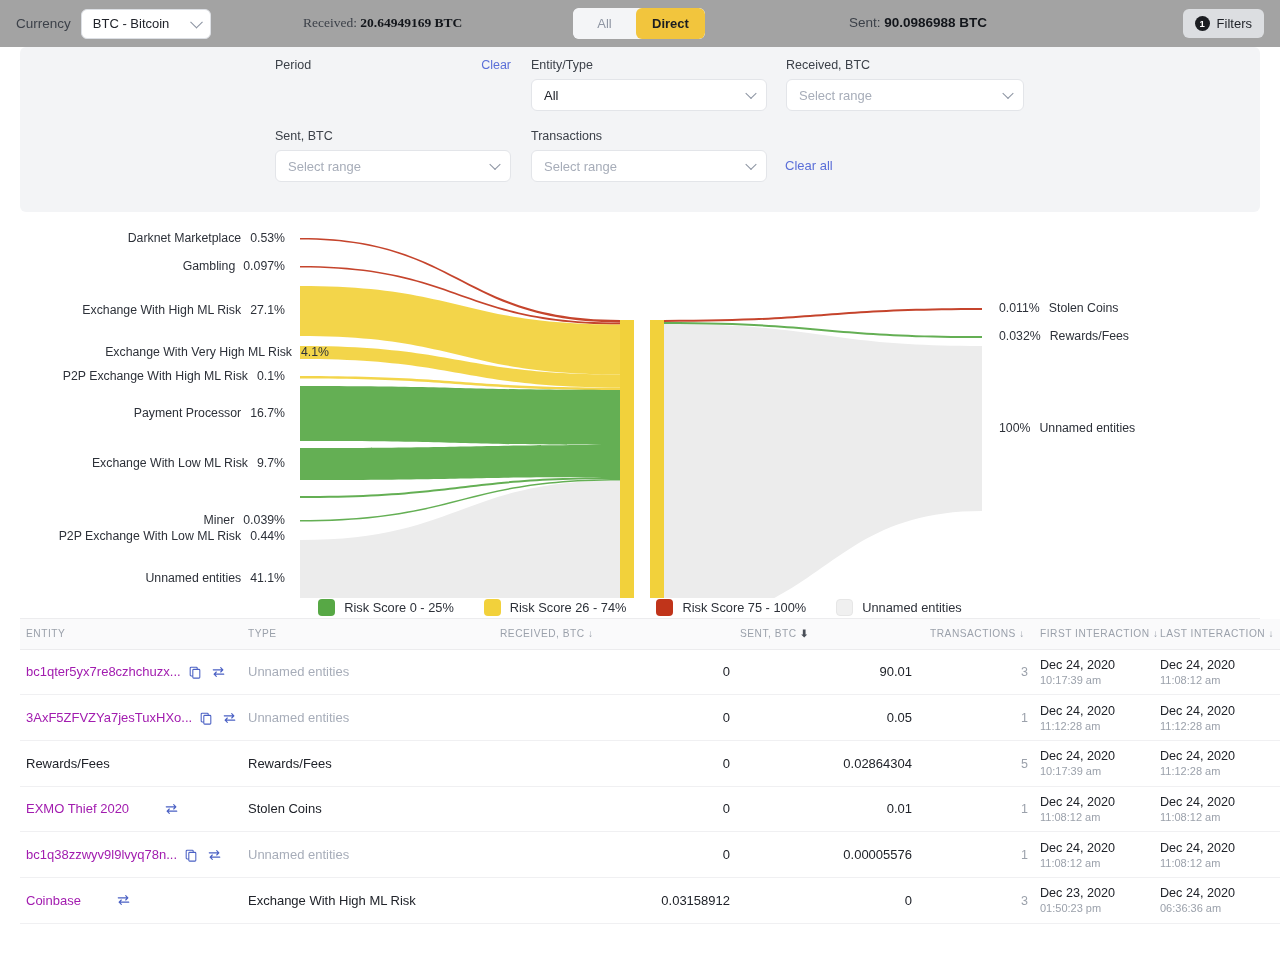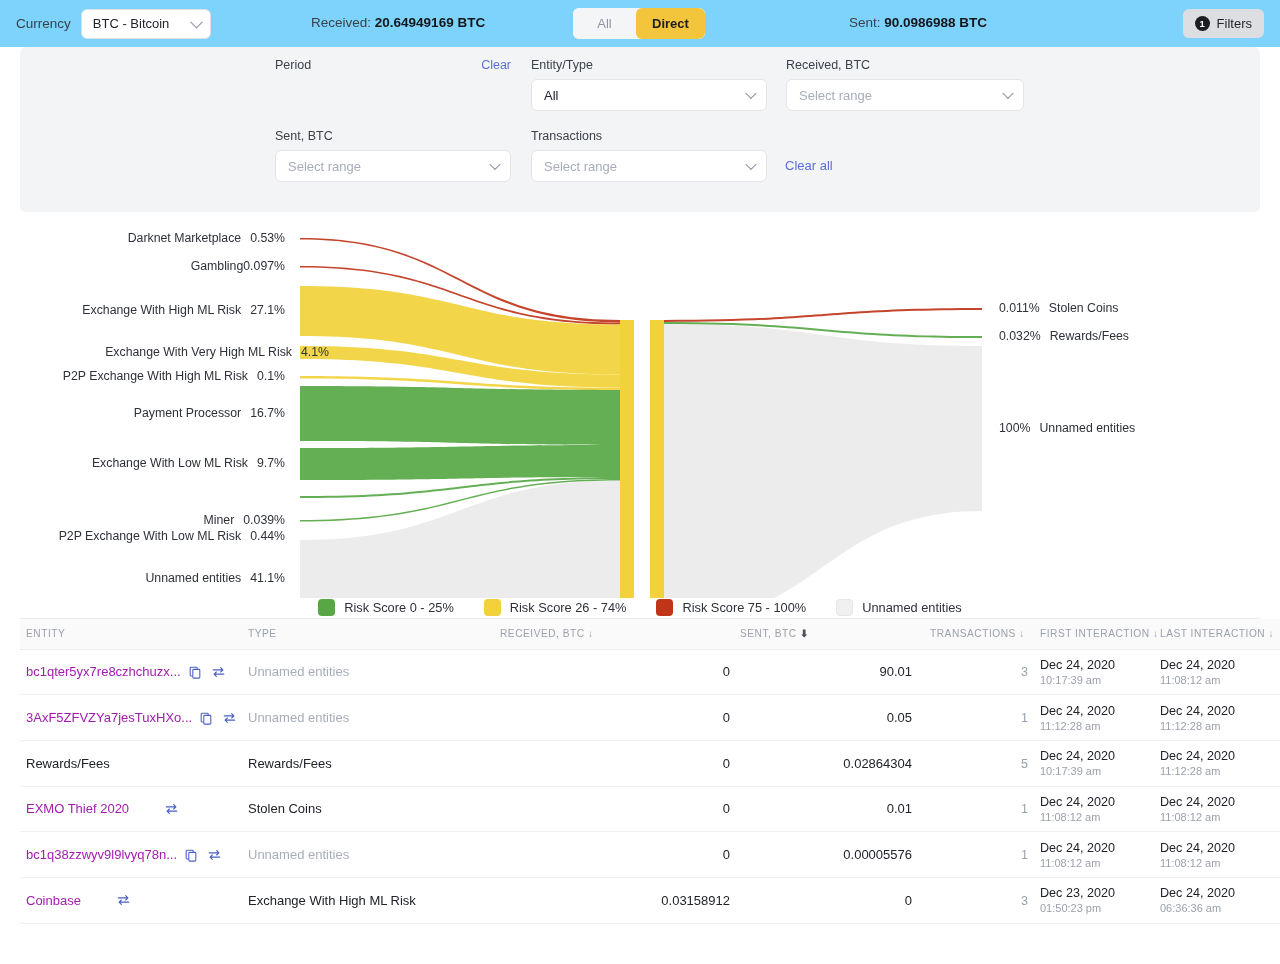--- a/index.html
+++ b/index.html
@@ -13,21 +13,21 @@
     color: #1f2937;
     overflow: hidden;
   }
 
   
   .topbar {
     height: 47px;
     display: flex;
     align-items: center;
     padding: 0 16px;
-    background: #7dd3fc;
+    background: #a3a3a3;
     position: relative;
   }
   .currency-label {
     font-size: 13.5px;
     color: #3c4149;
     margin-right: 10px;
   }
   .select-box {
     position: relative;
     background: #ffffff;
@@ -52,21 +52,21 @@
     transform: translateY(-70%) rotate(45deg);
   }
   .currency-select { min-width: 130px; width: 130px; text-align: center; }
 
   .stat {
     font-size: 13.5px;
     color: #3c4149;
     white-space: nowrap;
   }
   .stat b { color: #13161b; font-weight: bold; }
-  .stat-received { position:absolute; left: 311px; top: 15px; }
+  .stat-received { position:absolute; left: 303px; top: 15px; font-family: Liberation Serif, serif; }
   .stat-sent { position:absolute; left: 849px; top: 15px; }
 
   .segmented {
     position: absolute;
     left: 573px; top: 8px;
     display: flex;
     border-radius: 6px;
     overflow: hidden;
     background: #f4f5f7;
   }
@@ -331,21 +331,21 @@
       <path d="M300,278 C460,278 460,259 620,259 L620,261 C460,261 460,280 300,280 Z" fill="#57a845" fill-opacity="0.92"></path>
       <path d="M300,302 C460,302 460,261 620,261 L620,262.5 C460,262.5 460,303.5 300,303.5 Z" fill="#57a845" fill-opacity="0.92"></path>
       <rect x="620" y="102" width="14" height="303" fill="#f2d13b"></rect>
       <rect x="650" y="102" width="14" height="303" fill="#f2d13b"></rect>
       <path d="M664,106 C823,106 823,128 982,128 L982,293 C823,293 823,405 664,405 Z" fill="#ececec" fill-opacity="1"></path>
       <path d="M664,102 C823,102 823,90 982,90 L982,92 C823,92 823,104 664,104 Z" fill="#c0341a" fill-opacity="0.92"></path>
       <path d="M664,104 C823,104 823,118 982,118 L982,120 C823,120 823,106 664,106 Z" fill="#57a845" fill-opacity="0.92"></path>
     </svg>
   <div id="sankey-labels">
       <div class="node-label" style="right: 995px; top: 12.75px;"><span>Darknet Marketplace</span><span class="pct" style="margin-left: 9px;">0.53%</span></div>
-      <div class="node-label" style="right: 995px; top: 40.75px;"><span>Gambling</span><span class="pct" style="margin-left: 0;">0.097%</span></div>
+      <div class="node-label" style="right: 995px; top: 40.75px;"><span>Gambling</span><span class="pct" style="margin-left: 8px;">0.097%</span></div>
       <div class="node-label" style="right: 995px; top: 85px;"><span>Exchange With High ML Risk</span><span class="pct" style="margin-left: 9px;">27.1%</span></div>
       <div class="node-label" style="right: 951px; top: 126.5px;"><span>Exchange With Very High ML Risk</span><span class="pct" style="margin-left: 9px;">4.1%</span></div>
       <div class="node-label" style="right: 995px; top: 151.25px;"><span>P2P Exchange With High ML Risk</span><span class="pct" style="margin-left: 9px;">0.1%</span></div>
       <div class="node-label" style="right: 995px; top: 187.5px;"><span>Payment Processor</span><span class="pct" style="margin-left: 9px;">16.7%</span></div>
       <div class="node-label" style="right: 995px; top: 238px;"><span>Exchange With Low ML Risk</span><span class="pct" style="margin-left: 9px;">9.7%</span></div>
       <div class="node-label" style="right: 995px; top: 271px; margin-top: 40px;"><span>P2P Exchange With Low ML Risk</span><span class="pct" style="margin-left: 9px;">0.44%</span></div>
       <div class="node-label" style="right: 995px; top: 294.75px;"><span>Miner</span><span class="pct" style="margin-left: 9px;">0.039%</span></div>
       <div class="node-label" style="right: 995px; top: 353px;"><span>Unnamed entities</span><span class="pct" style="margin-left: 9px;">41.1%</span></div>
       <div class="node-label lbl-right" style="left: 999px; top: 83px;"><span class="pct">0.011%</span><span style="margin-left: 9px;">Stolen Coins</span></div>
       <div class="node-label lbl-right" style="left: 999px; top: 111px;"><span class="pct">0.032%</span><span style="margin-left: 9px;">Rewards/Fees</span></div>

